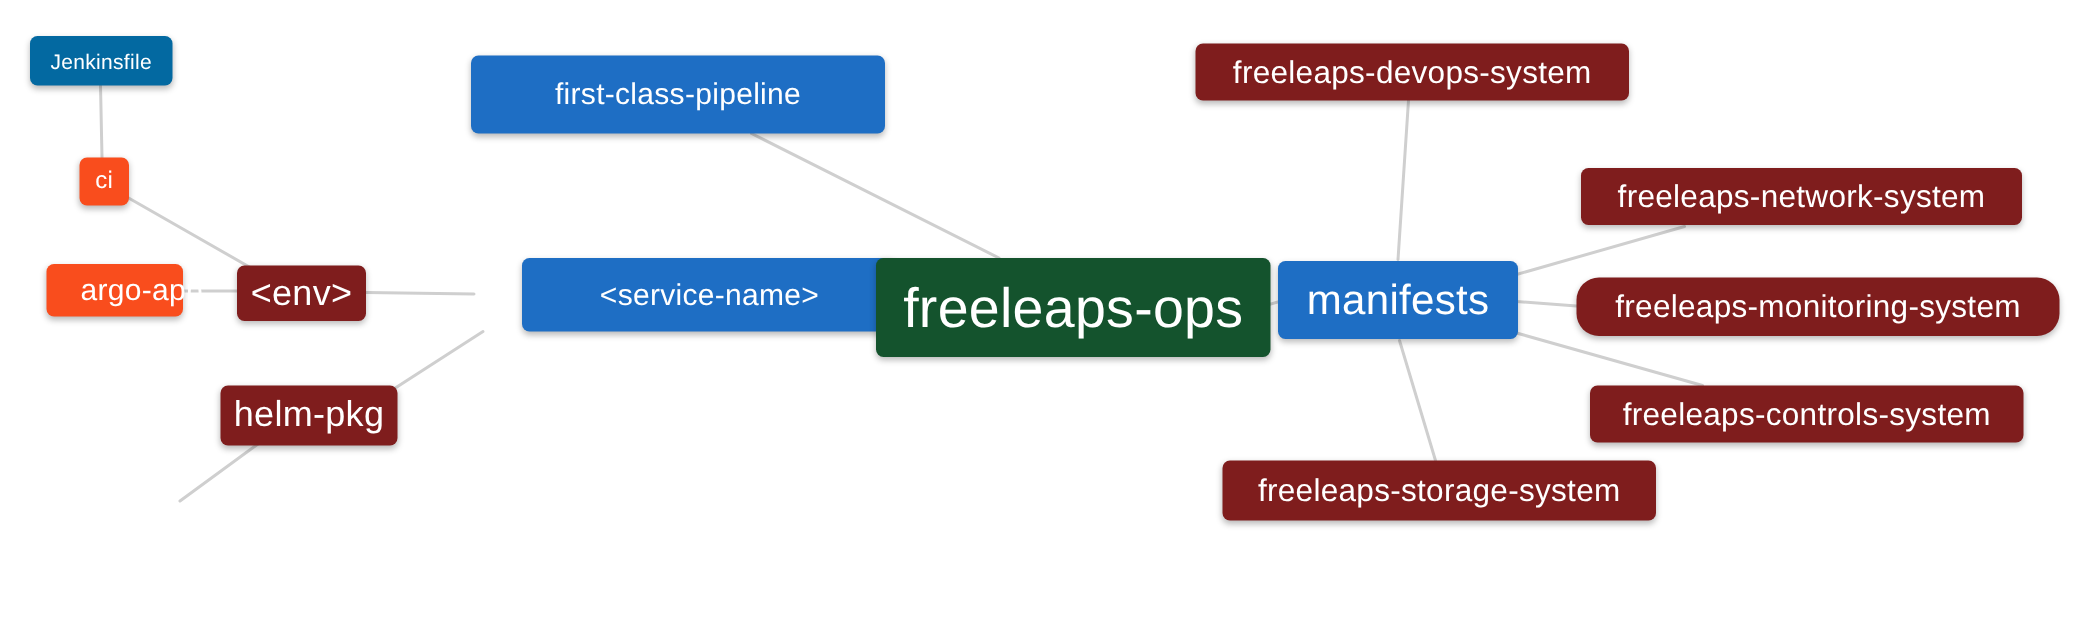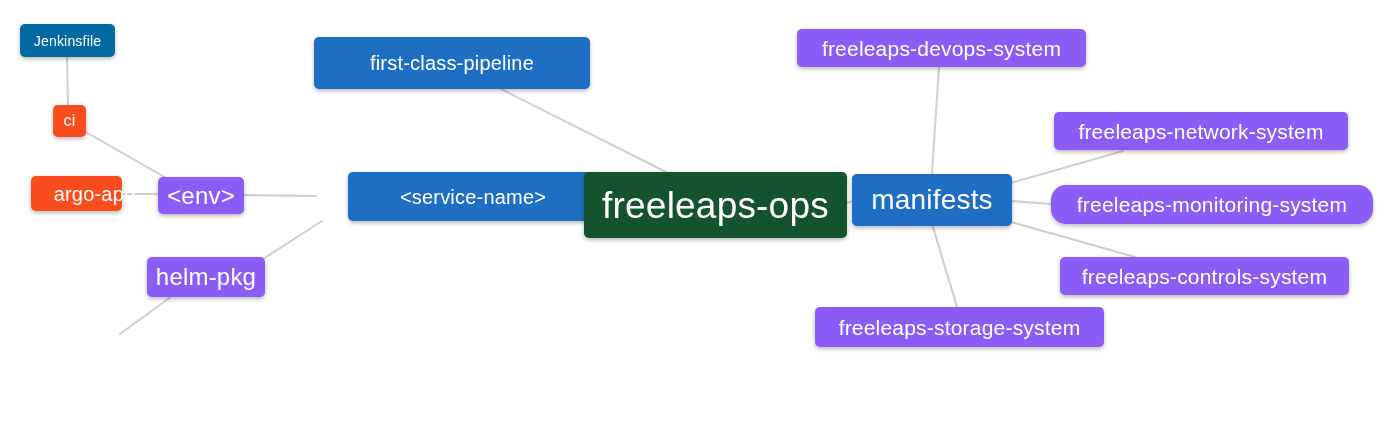--- a/index.html
+++ b/index.html
@@ -36,21 +36,21 @@
     border-radius: 5px;
     box-shadow: 0 2px 4px rgba(0,0,0,0.28);
     white-space: nowrap;
     cursor: pointer;
     box-sizing: border-box;
     line-height: 1;
     letter-spacing: 0.2px;
   }
   .c-root   { background: #14532d; }
   .c-blue   { background: #1e6ec4; }
-  .c-green  { background: #8b5cf6; }
+  .c-green  { background: #7f1d1d; }
   .c-orange { background: #0369a1; }
   .c-red    { background: #f94d1d; }
 </style>
 </head>
 <body>
 
 <div class="canvas">
 
   <svg class="edges" viewBox="0 0 1390 421" xmlns="http://www.w3.org/2000/svg">
     <line x1="67" y1="57" x2="68" y2="105"></line>

